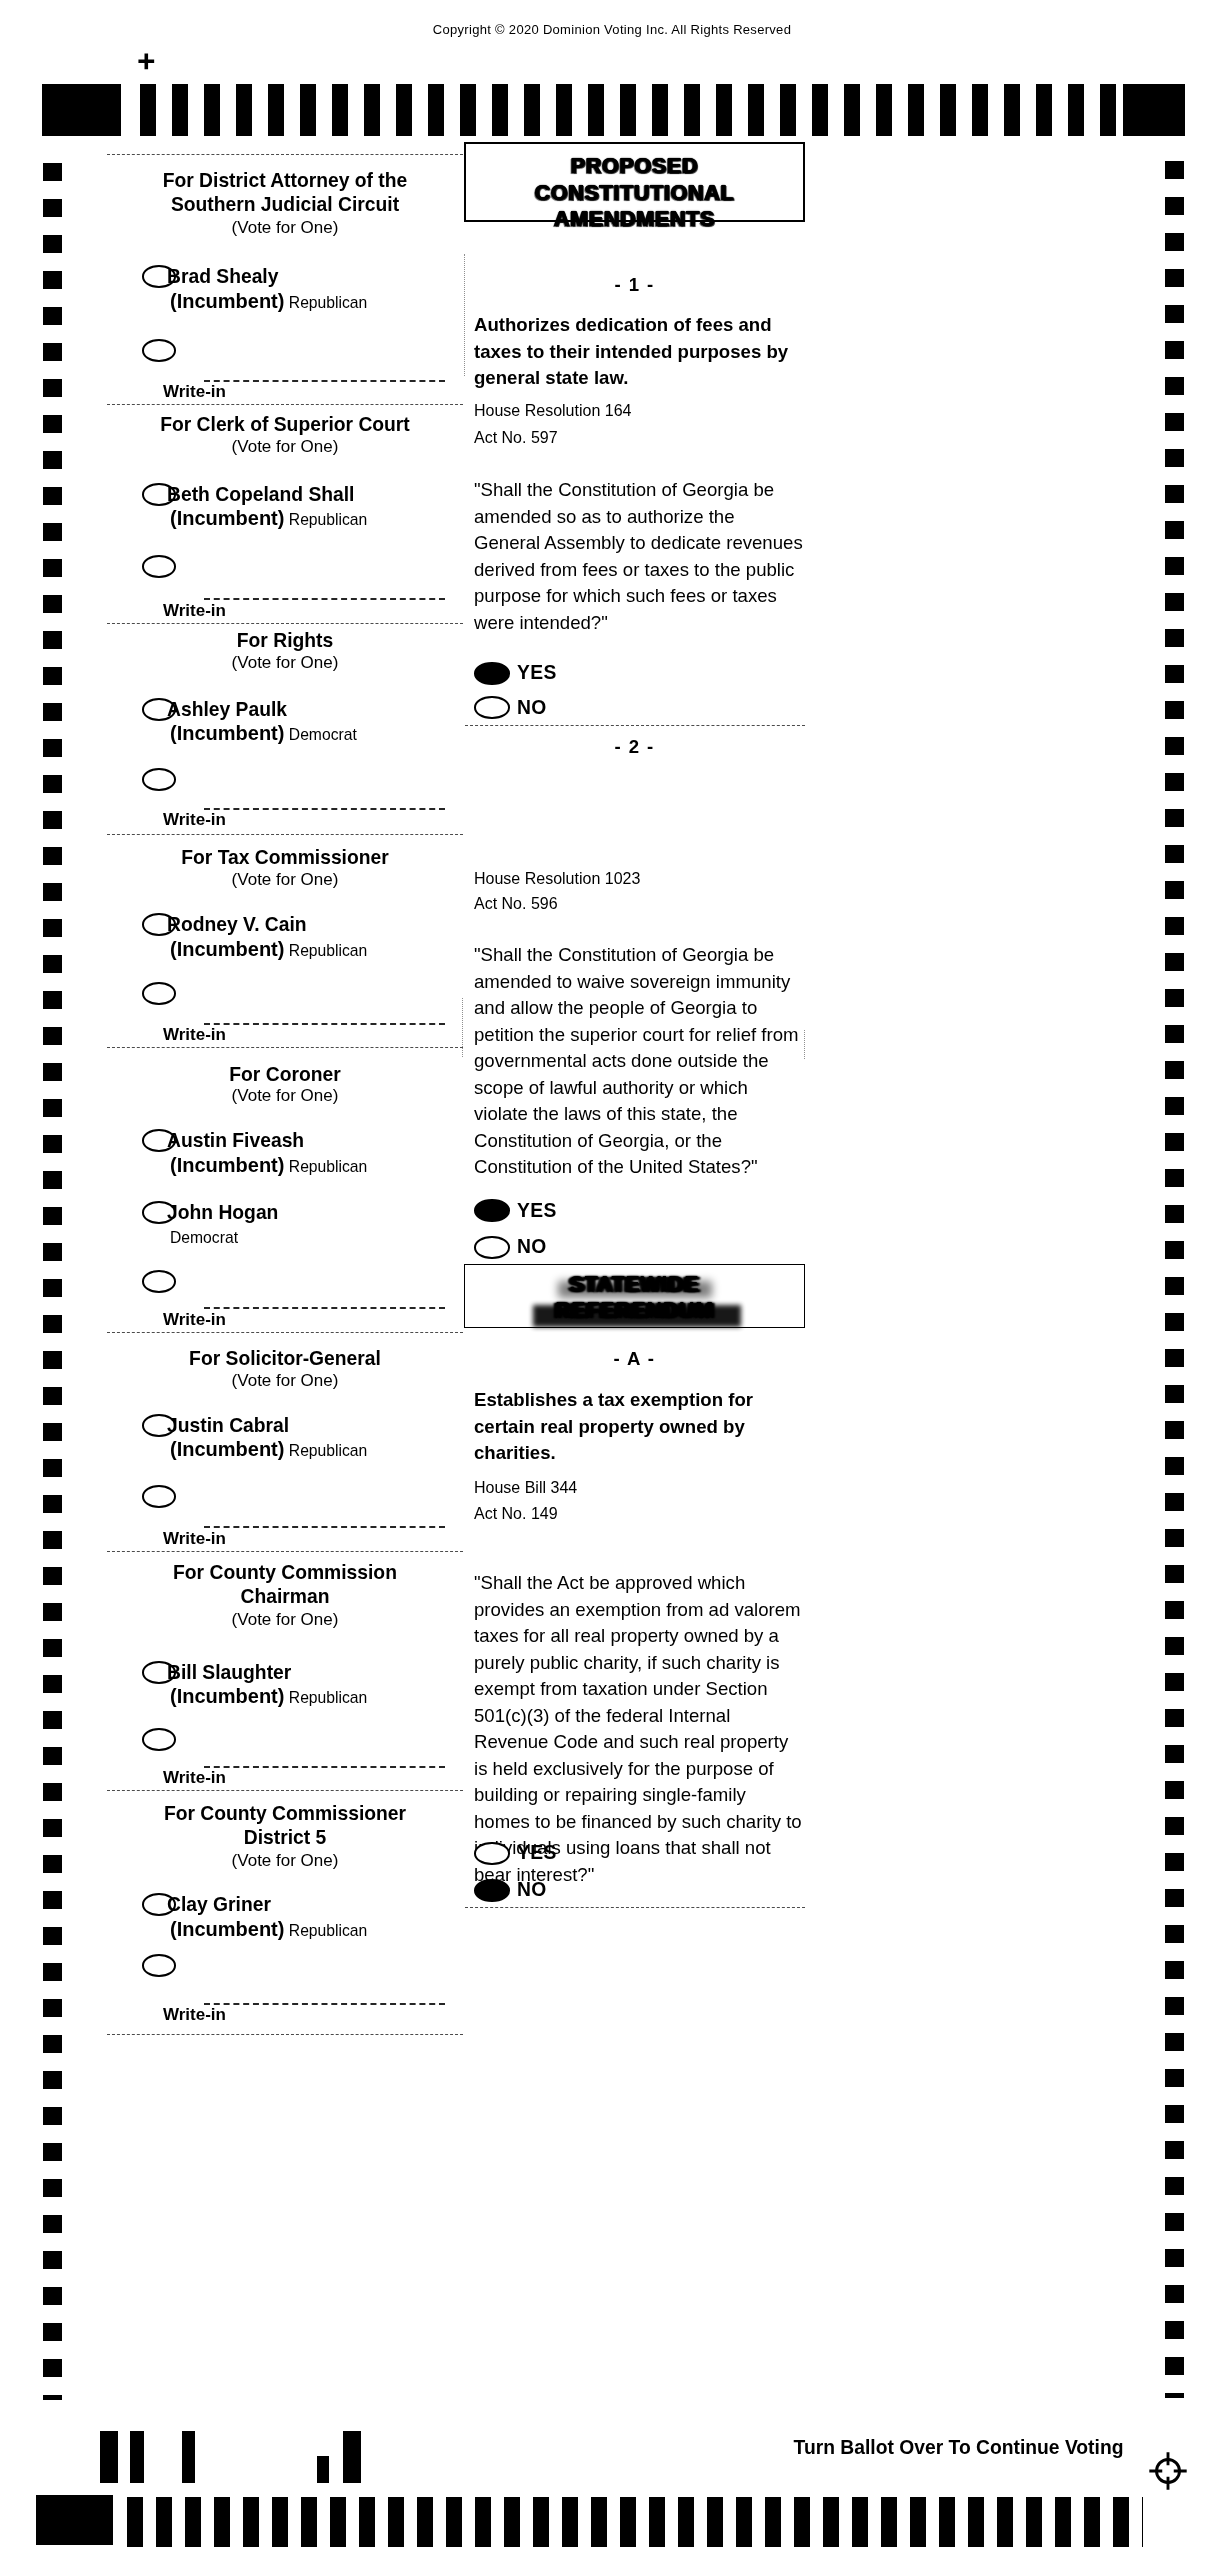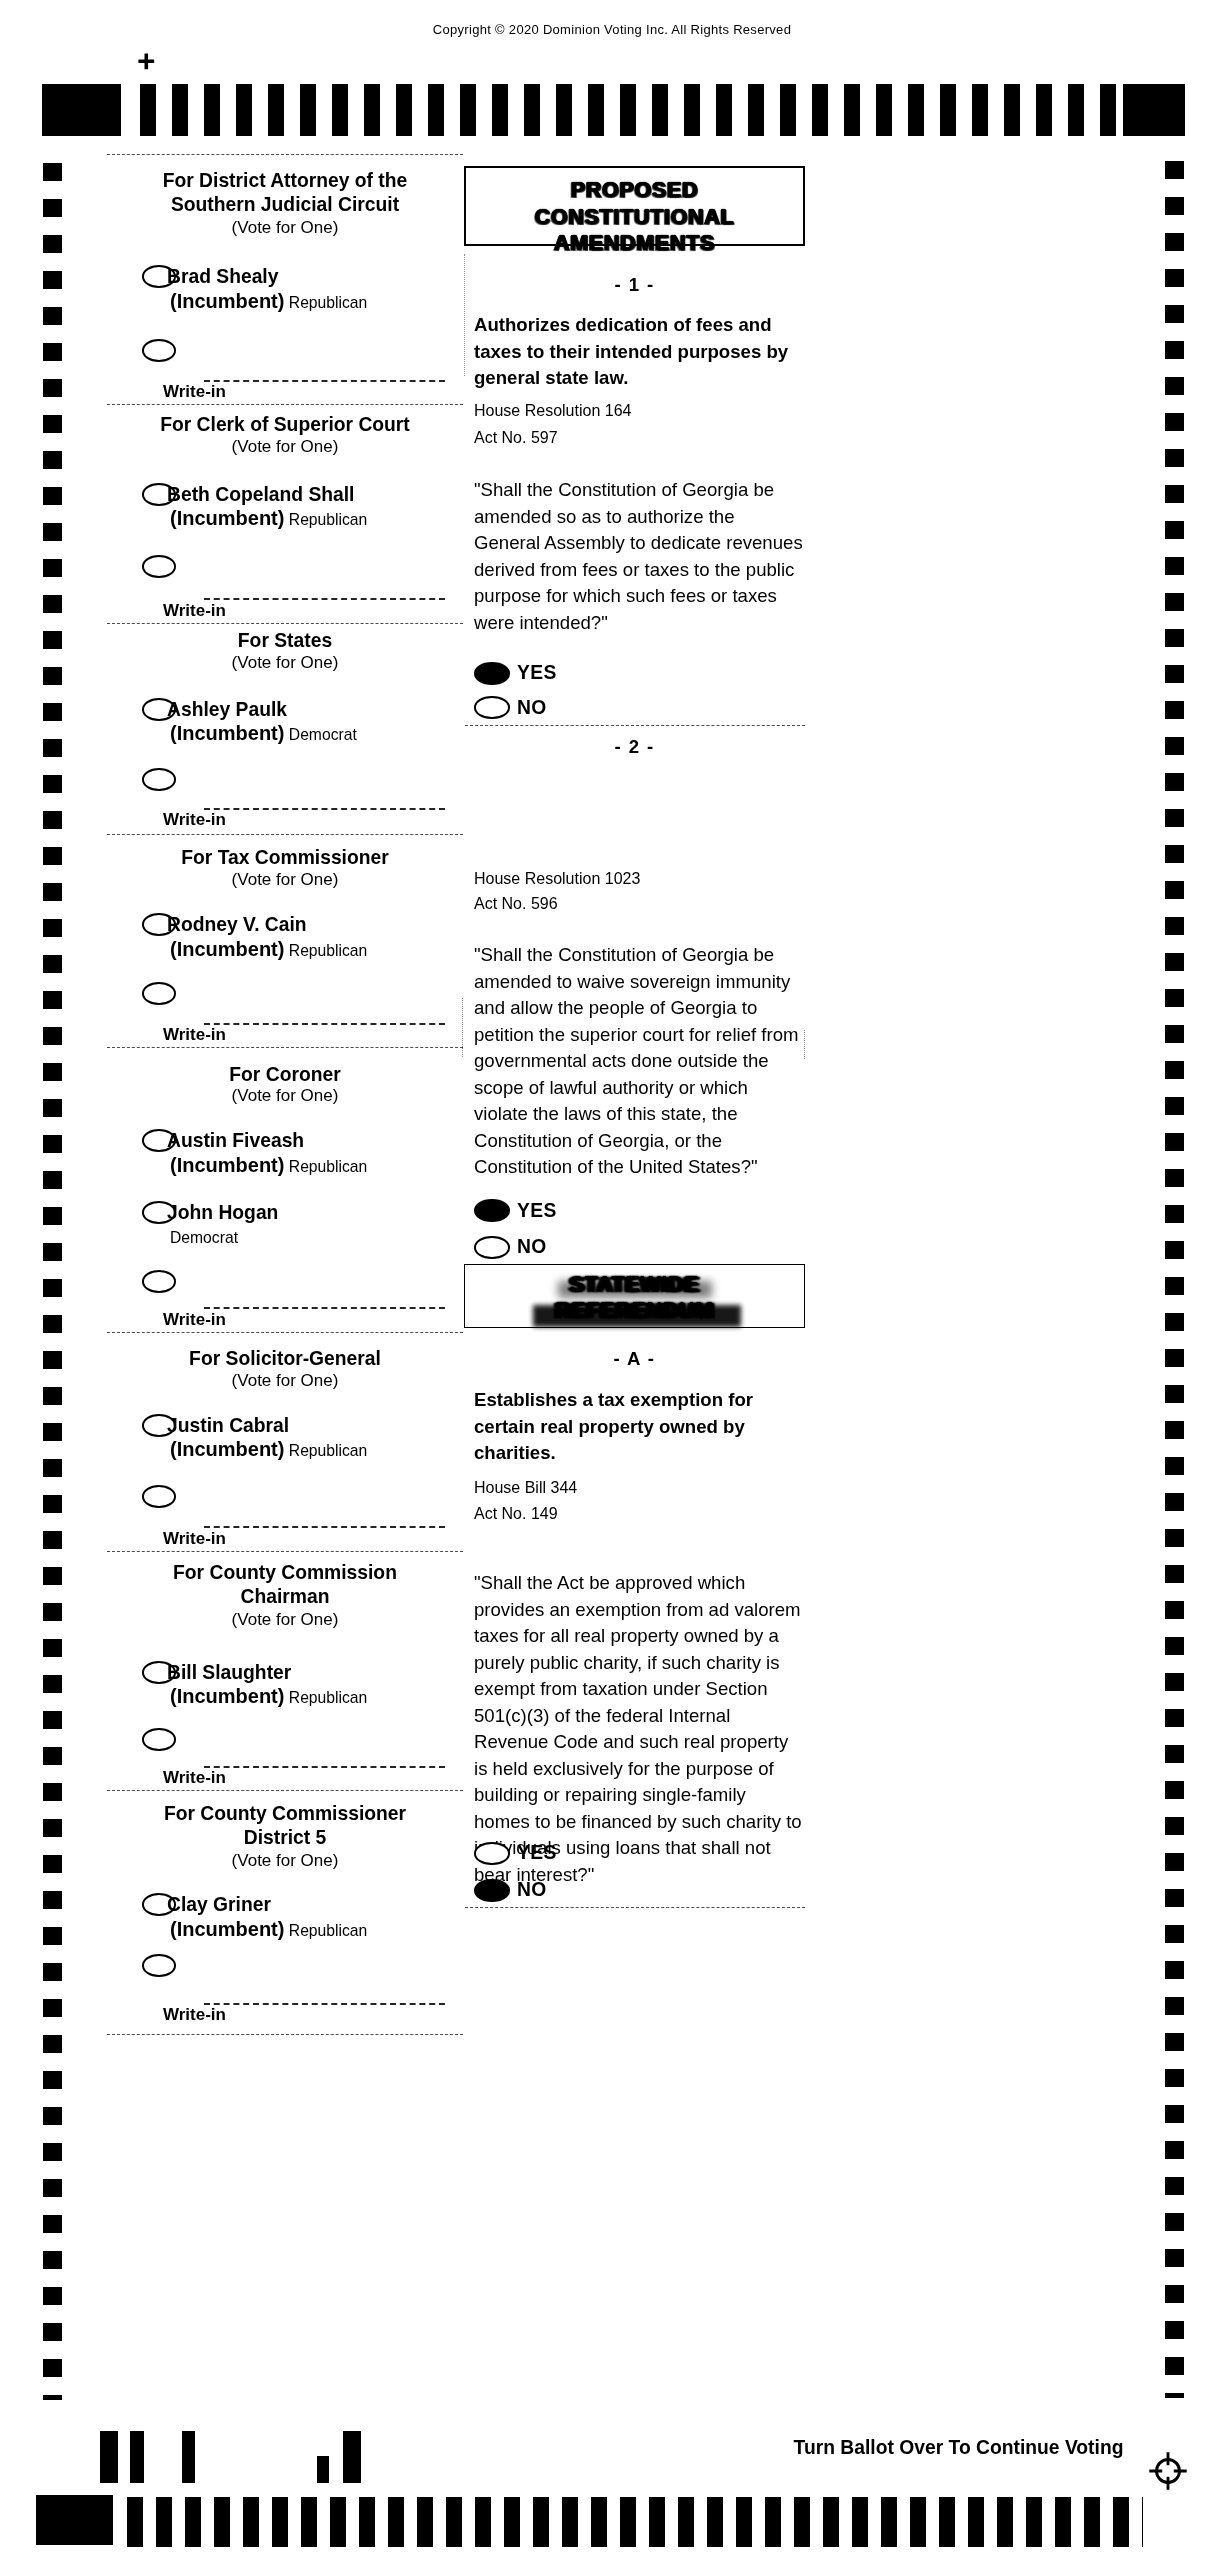--- a/index.html
+++ b/index.html
@@ -88,21 +88,21 @@
   <div class="abs vfo" style="top:436px">(Vote for One)</div>
   <div class="abs oval" style="left:142px;top:483px"></div>
   <div class="abs cname" style="top:483px">Beth Copeland Shall</div>
   <div class="abs cparty" style="top:509px"><span class="inc">(Incumbent)</span> <span>Republican</span></div>
   <div class="abs oval" style="left:142px;top:555px"></div>
   <div class="abs wline" style="top:598px"></div>
   <div class="abs wlabel" style="top:600px">Write-in</div>
 
   <div class="abs sep" style="top:623px"></div>
   <div class="abs ttl" style="top:629px">
-    <div>For States</div>
+    <div>For Rights</div>
     <div></div>
   </div>
   <div class="abs vfo" style="top:652px">(Vote for One)</div>
   <div class="abs oval" style="left:142px;top:698px"></div>
   <div class="abs cname" style="top:698px">Ashley Paulk</div>
   <div class="abs cparty" style="top:724px"><span class="inc">(Incumbent)</span> <span>Democrat</span></div>
   <div class="abs oval" style="left:142px;top:768px"></div>
   <div class="abs wline" style="top:808px"></div>
   <div class="abs wlabel" style="top:809px">Write-in</div>
 
@@ -168,21 +168,21 @@
   </div>
   <div class="abs vfo" style="top:1850px">(Vote for One)</div>
   <div class="abs oval" style="left:142px;top:1893px"></div>
   <div class="abs cname" style="top:1893px">Clay Griner</div>
   <div class="abs cparty" style="top:1920px"><span class="inc">(Incumbent)</span> <span>Republican</span></div>
   <div class="abs oval" style="left:142px;top:1954px"></div>
   <div class="abs wline" style="top:2003px"></div>
   <div class="abs wlabel" style="top:2004px">Write-in</div>
   <div class="abs sep" style="top:2034px"></div>
 
-  <div class="abs hdrbox" style="top:166px;height:80px">
+  <div class="abs hdrbox" style="top:142px;height:80px">
     <div class="boxline smear" style="margin-top:9.3px">PROPOSED</div>
     <div class="boxline smear">CONSTITUTIONAL</div>
     <div class="boxline smear">AMENDMENTS</div>
   </div>
 
   <div class="abs mnum" style="top:273px">- 1 -</div>
   <div class="abs msum" style="top:312px">Authorizes dedication of fees and taxes to their intended purposes by general state law.</div>
   <div class="abs mref" style="top:399px">House Resolution 164</div>
   <div class="abs mref" style="top:426px">Act No. 597</div>
   <div class="abs mq" style="top:477px">"Shall the Constitution of Georgia be amended so as to authorize the General Assembly to dedicate revenues derived from fees or taxes to the public purpose for which such fees or taxes were intended?"</div>

